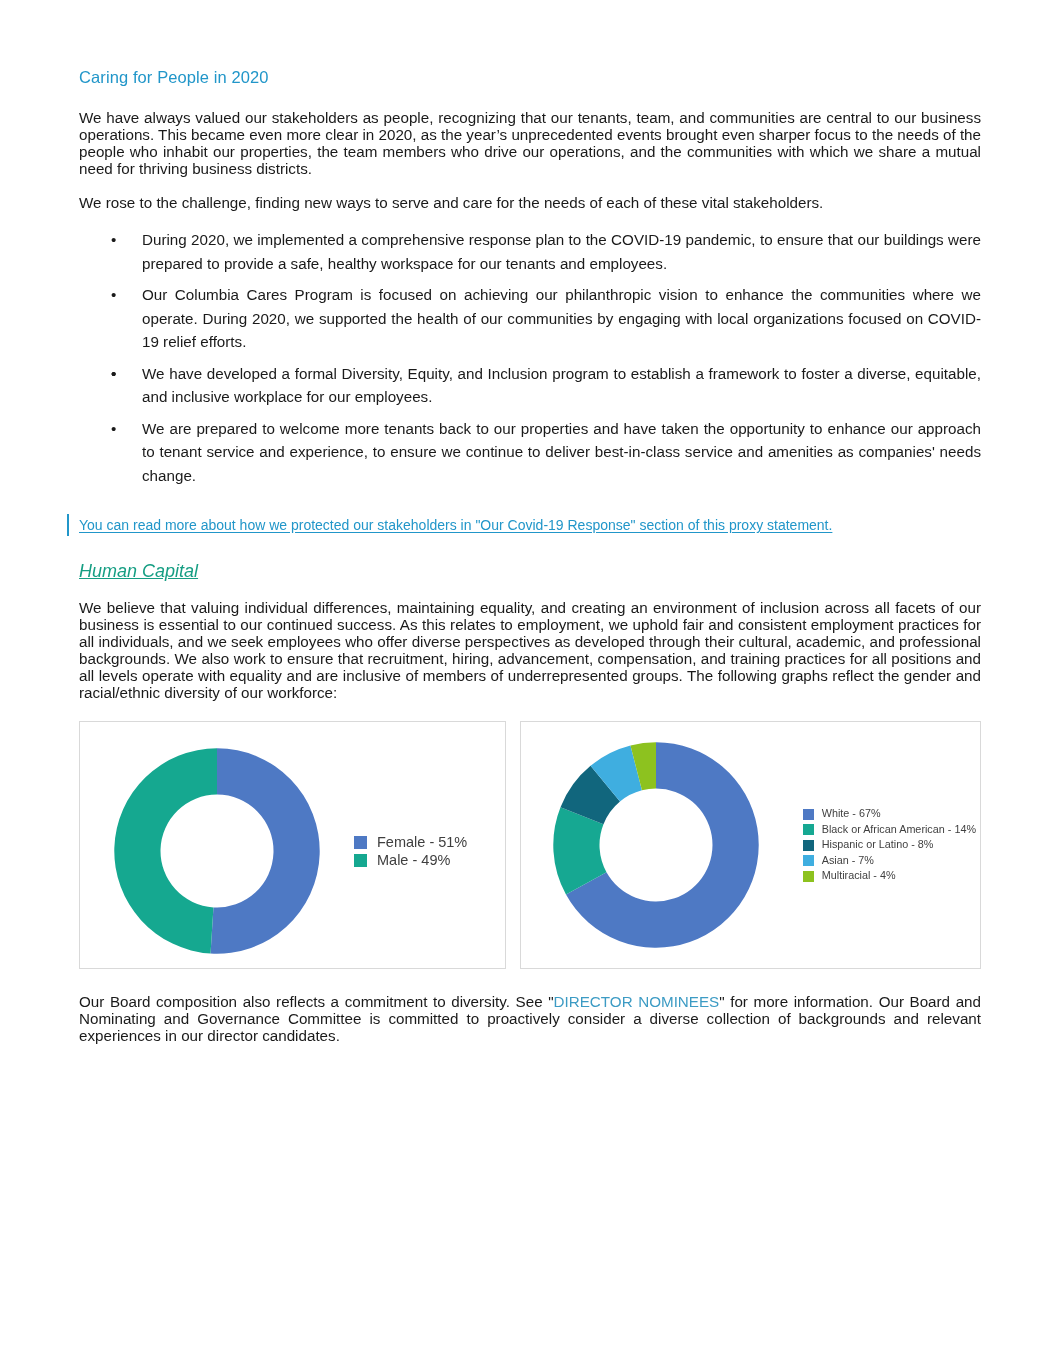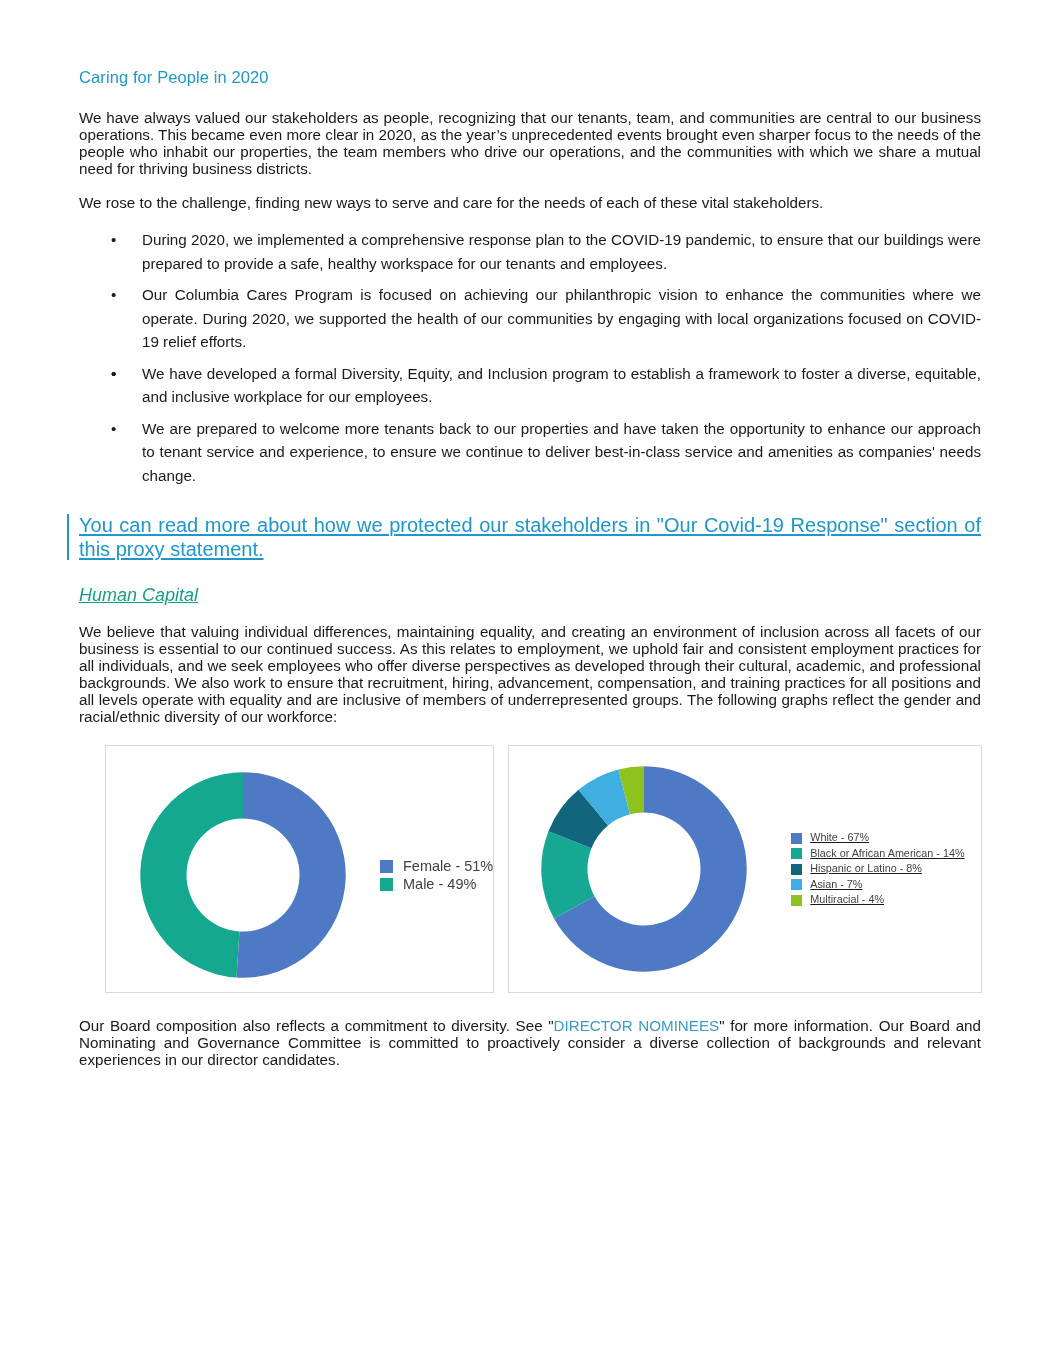--- a/index.html
+++ b/index.html
@@ -75,21 +75,21 @@
   }
   .callout .change-bar {
     position: absolute;
     left: -12px;
     top: 1px;
     bottom: 1px;
     width: 2px;
     background: #2196C9;
   }
   .callout a.callout-link {
-    font-size: 20px;
+    font-size: 14px;
     line-height: 24px;
     color: #2196C9;
     text-align: justify;
     display: block;
     text-underline-offset: 2px;
   }
 
   h2.subsection-title {
     font-size: 18px;
     font-style: italic;
@@ -107,22 +107,22 @@
   }
   .chart-box {
     border: 1px solid #d9d9d9;
     background: #ffffff;
     flex: 1 1 0;
     height: 248px;
     display: flex;
     align-items: center;
     position: relative;
   }
-  .chart-box.left  { padding: 12px 0 0 8px; margin-left: 26px; }
-  .chart-box.right { padding: 0 16px 0 8px; text-decoration: underline; }
+  .chart-box.left  { padding: 12px 0 0 8px; }
+  .chart-box.right { padding: 0 4px 0 8px; }
 
   .donut-wrap {
     width: 214px;
     height: 214px;
     flex: 0 0 auto;
     margin-left: 22px;
   }
   .donut-wrap.rightchart { margin-left: 20px; }
   .donut-wrap svg { display: block; }
 

